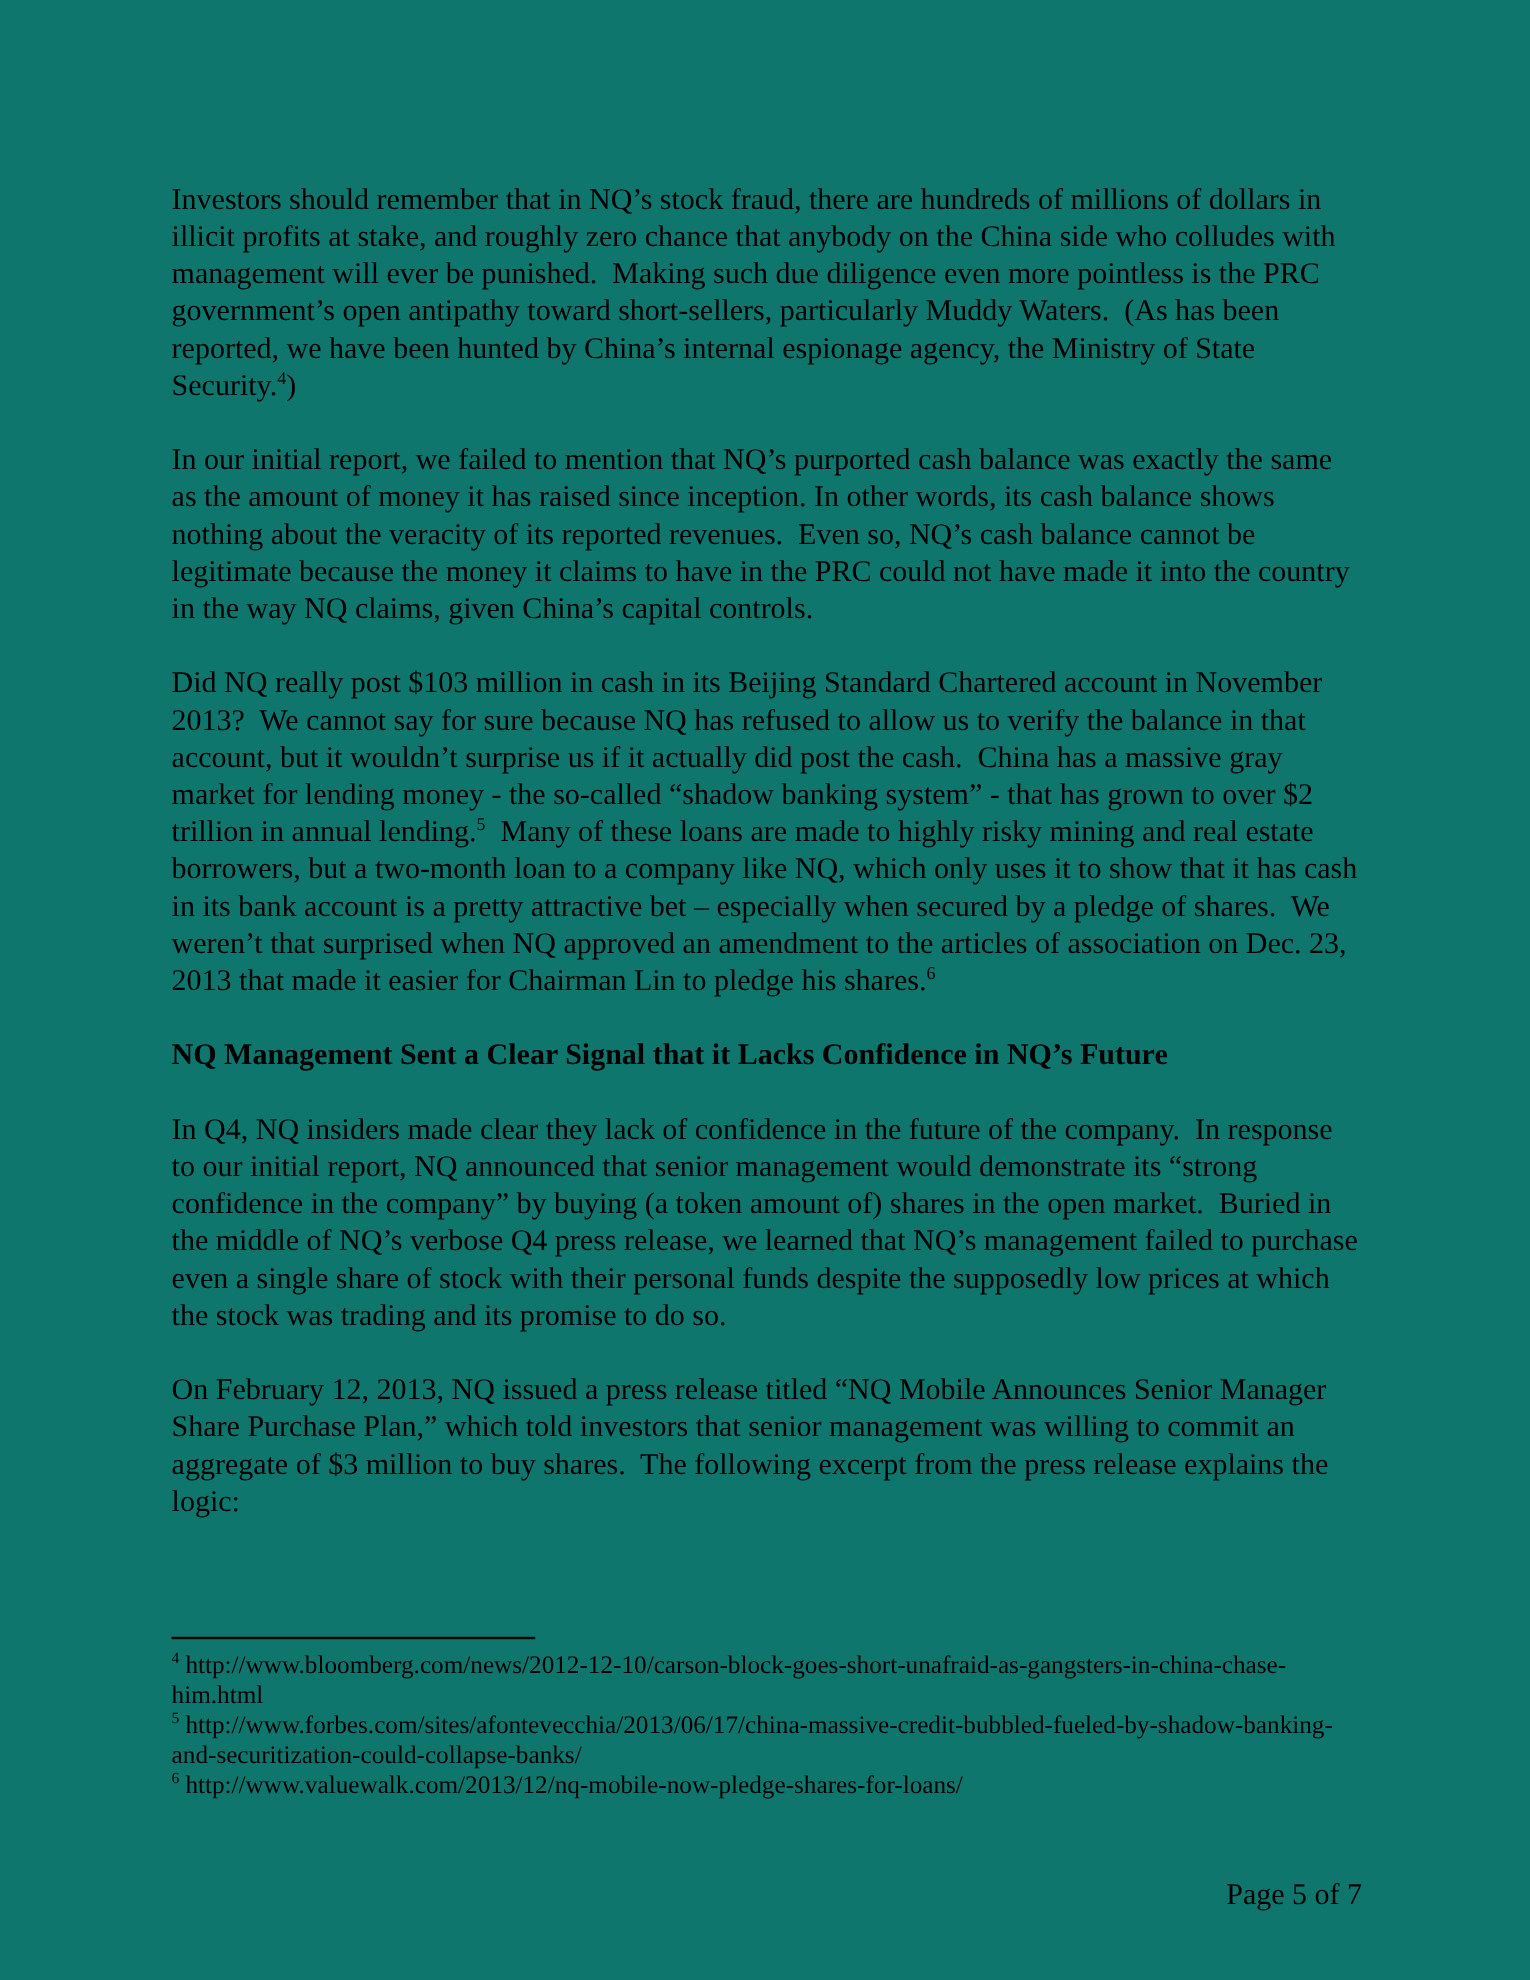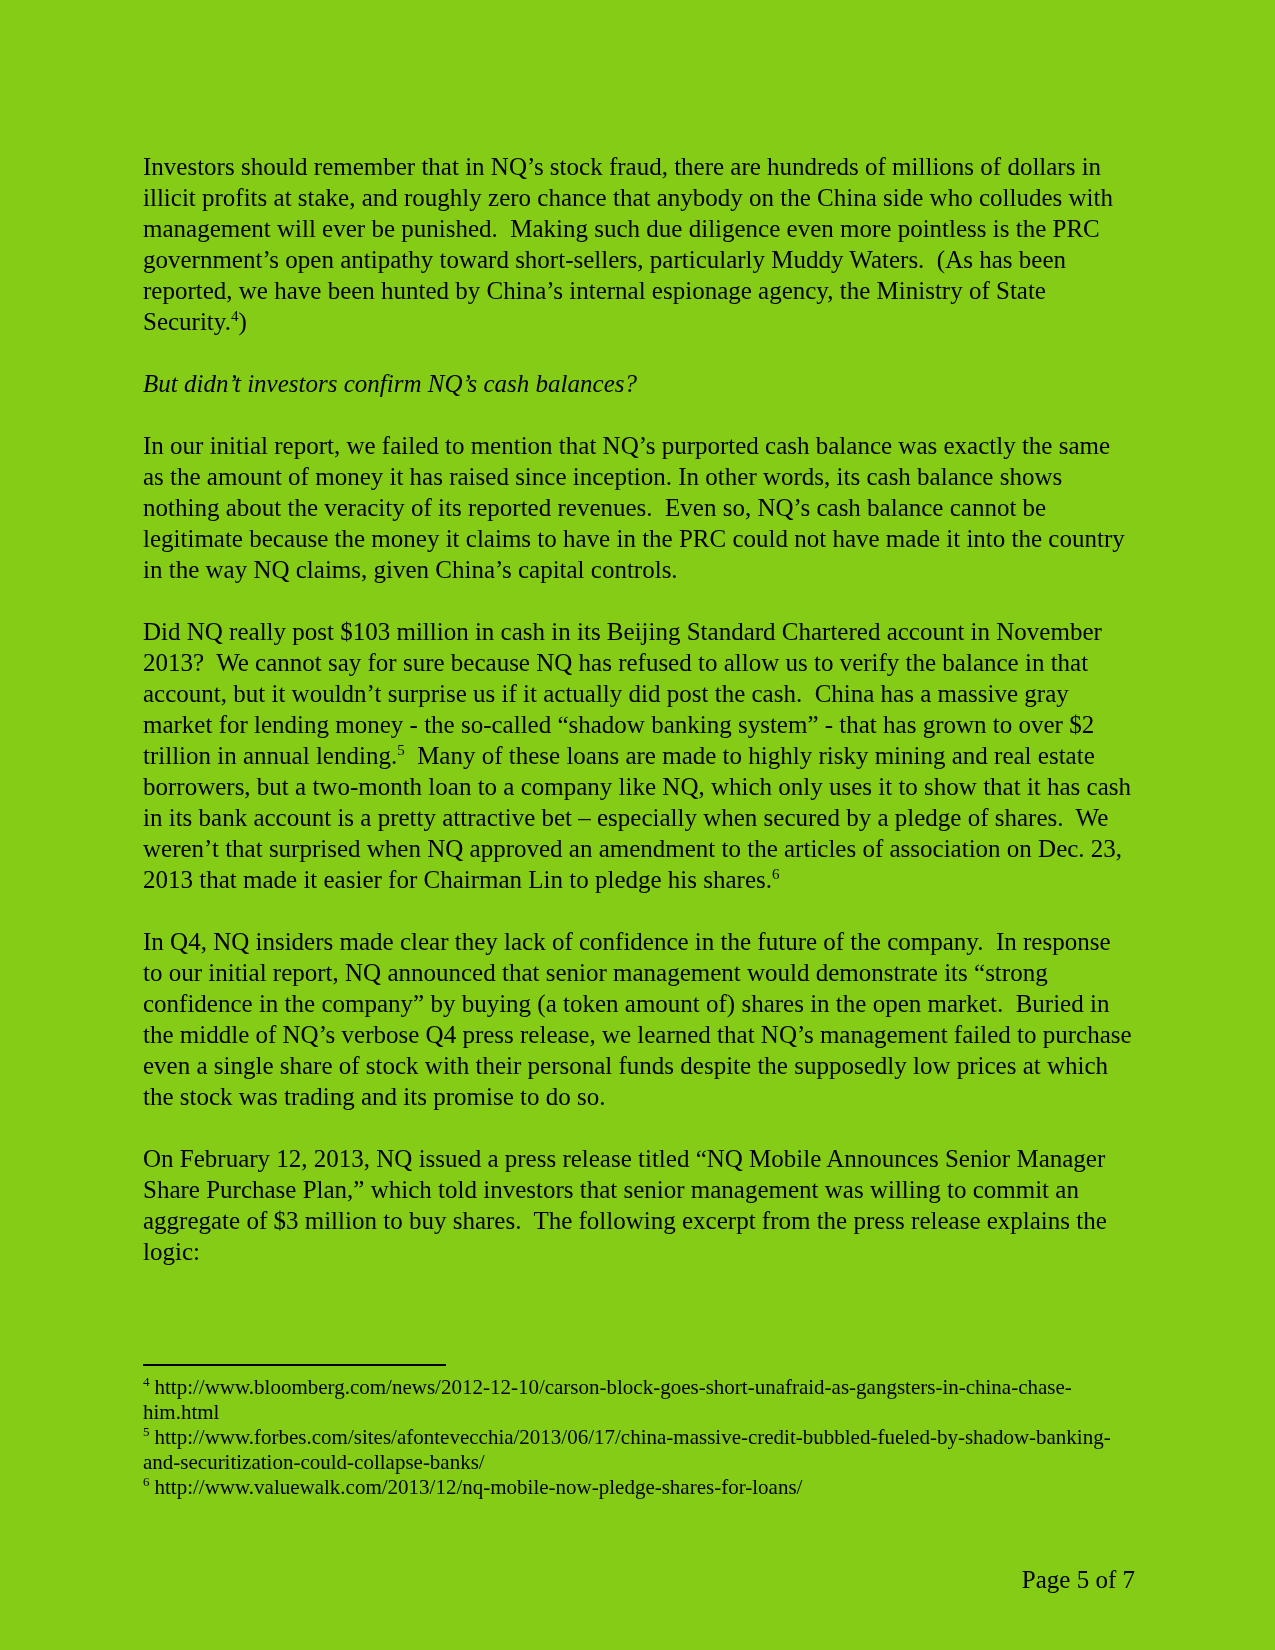--- a/index.html
+++ b/index.html
@@ -4,21 +4,21 @@
 <style>
   html, body {
     margin: 0;
     padding: 0;
     background: #ffffff;
   }
   .page {
     position: relative;
     width: 1275px;
     height: 1650px;
-    background: #84cc16;
+    background: #0f766e;
     font-family: "Liberation Serif", serif;
     color: #000000;
     overflow: hidden;
   }
   .content {
     position: absolute;
     left: 143px;
     top: 151px;
     width: 992px;
   }
@@ -75,26 +75,26 @@
 </style>
 </head>
 <body>
 
 <div class="page">
 
   <div class="content">
 
     <p><span>Investors should remember that in NQ’s stock fraud, there are hundreds of millions of dollars in illicit profits at stake, and roughly zero chance that anybody on the China side who colludes with management will ever be punished.  Making such due diligence even more pointless is the PRC government’s open antipathy toward short-sellers, particularly Muddy Waters.  (As has been reported, we have been hunted by China’s internal espionage agency, the Ministry of State Security.</span><sup class="ref">4</sup><span>)</span></p>
 
-    <p class="question">But didn’t investors confirm NQ’s cash balances?</p>
 
     <p>In our initial report, we failed to mention that NQ’s purported cash balance was exactly the same as the amount of money it has raised since inception. In other words, its cash balance shows nothing about the veracity of its reported revenues.  Even so, NQ’s cash balance cannot be legitimate because the money it claims to have in the PRC could not have made it into the country in the way NQ claims, given China’s capital controls.</p>
 
     <p><span>Did NQ really post $103 million in cash in its Beijing Standard Chartered account in November 2013?  We cannot say for sure because NQ has refused to allow us to verify the balance in that account, but it wouldn’t surprise us if it actually did post the cash.  China has a massive gray market for lending money - the so-called “shadow banking system” - that has grown to over $2 trillion in annual lending.</span><sup class="ref">5</sup><span>  Many of these loans are made to highly risky mining and real estate borrowers, but a two-month loan to a company like NQ, which only uses it to show that it has cash in its bank account is a pretty attractive bet – especially when secured by a pledge of shares.  We weren’t that surprised when NQ approved an amendment to the articles of association on Dec. 23, 2013 that made it easier for Chairman Lin to pledge his shares.</span><sup class="ref">6</sup></p>
 
+    <p class="section-heading">NQ Management Sent a Clear Signal that it Lacks Confidence in NQ’s Future</p>
 
     <p>In Q4, NQ insiders made clear they lack of confidence in the future of the company.  In response to our initial report, NQ announced that senior management would demonstrate its “strong confidence in the company” by buying (a token amount of) shares in the open market.  Buried in the middle of NQ’s verbose Q4 press release, we learned that NQ’s management failed to purchase even a single share of stock with their personal funds despite the supposedly low prices at which the stock was trading and its promise to do so.</p>
 
     <p>On February 12, 2013, NQ issued a press release titled “NQ Mobile Announces Senior Manager Share Purchase Plan,” which told investors that senior management was willing to commit an aggregate of $3 million to buy shares.  The following excerpt from the press release explains the logic:</p>
 
   </div>
 
   <div class="footnotes">
     <div class="fn-separator"></div>
 

